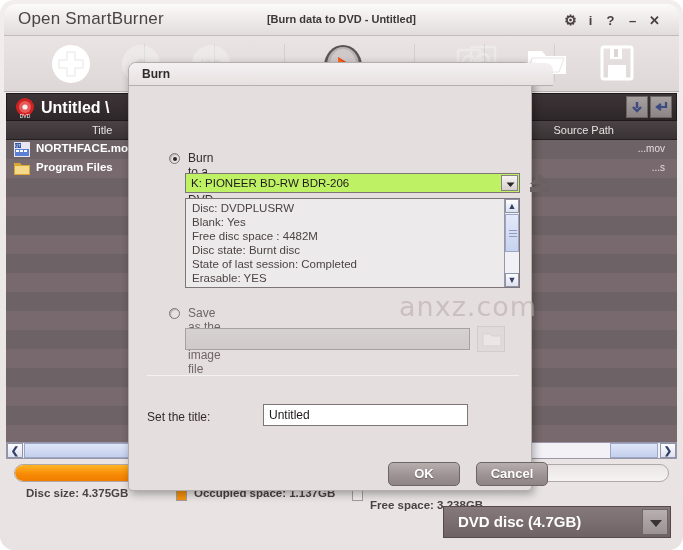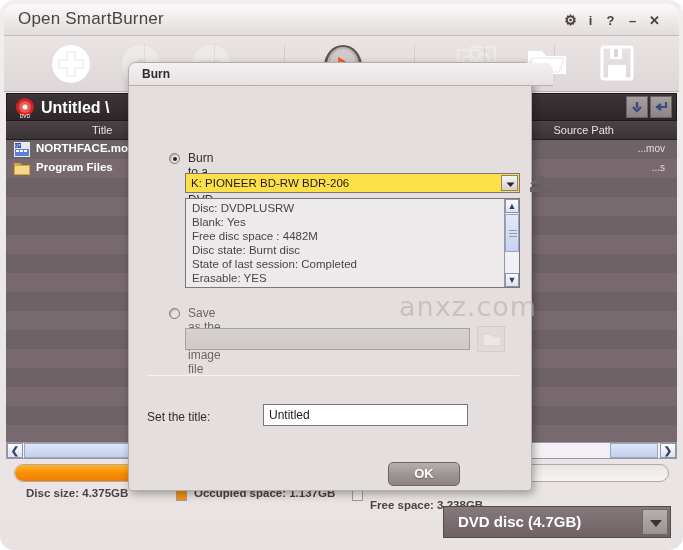--- a/index.html
+++ b/index.html
@@ -256,21 +256,21 @@
     font-size: 12px; color: #332a2b;
   }
   #radio-burn { left: 40px; top: 88px; }
   #radio-iso  { left: 40px; top: 243px; }
   #radio-iso .radio-label { color: #6e6566; }
 
   
   #drive-combo {
     position: absolute; left: 56px; top: 110px;
     width: 335px; height: 20px;
-    background: #fde047;
+    background: #bef264;
     border: 1px solid #7d7576;
     cursor: pointer;
   }
   #drive-value {
     position: absolute; left: 5px; top: 3px;
     font-size: 11.5px; color: #1f1a1b;
   }
   #drive-arrow {
     position: absolute; right: 1px; top: 1px;
     width: 17px; height: 16px;
@@ -390,20 +390,21 @@
     font-family: "DejaVu Sans", sans-serif;
   }
 </style>
 </head>
 <body>
 
 <div id="app">
 
   <div id="titlebar">
     <div id="app-title">Open SmartBurner</div>
+    <div id="doc-title">[Burn data to DVD - Untitled]</div>
     <div class="tb-btn" id="btn-gear">⚙</div>
     <div class="tb-btn" id="btn-info">i</div>
     <div class="tb-btn" id="btn-help">?</div>
     <div class="tb-btn" id="btn-min">–</div>
     <div class="tb-btn" id="btn-close">✕</div>
   </div>
 
   <div id="toolbar">
     <div class="sep" style="left:70px"></div>
     <div class="sep" style="left:140px"></div>
@@ -622,15 +623,16 @@
     </div>
 
     <div id="dlg-divider"></div>
 
     <div id="title-label">Set the title:</div>
     <div id="title-input">
       <span id="title-value">Untitled</span>
     </div>
 
     <div class="dlg-btn" id="btn-ok">OK</div>
+    <div class="dlg-btn" id="btn-cancel">Cancel</div>
   </div>
 
 </div>
 
 </body></html>

